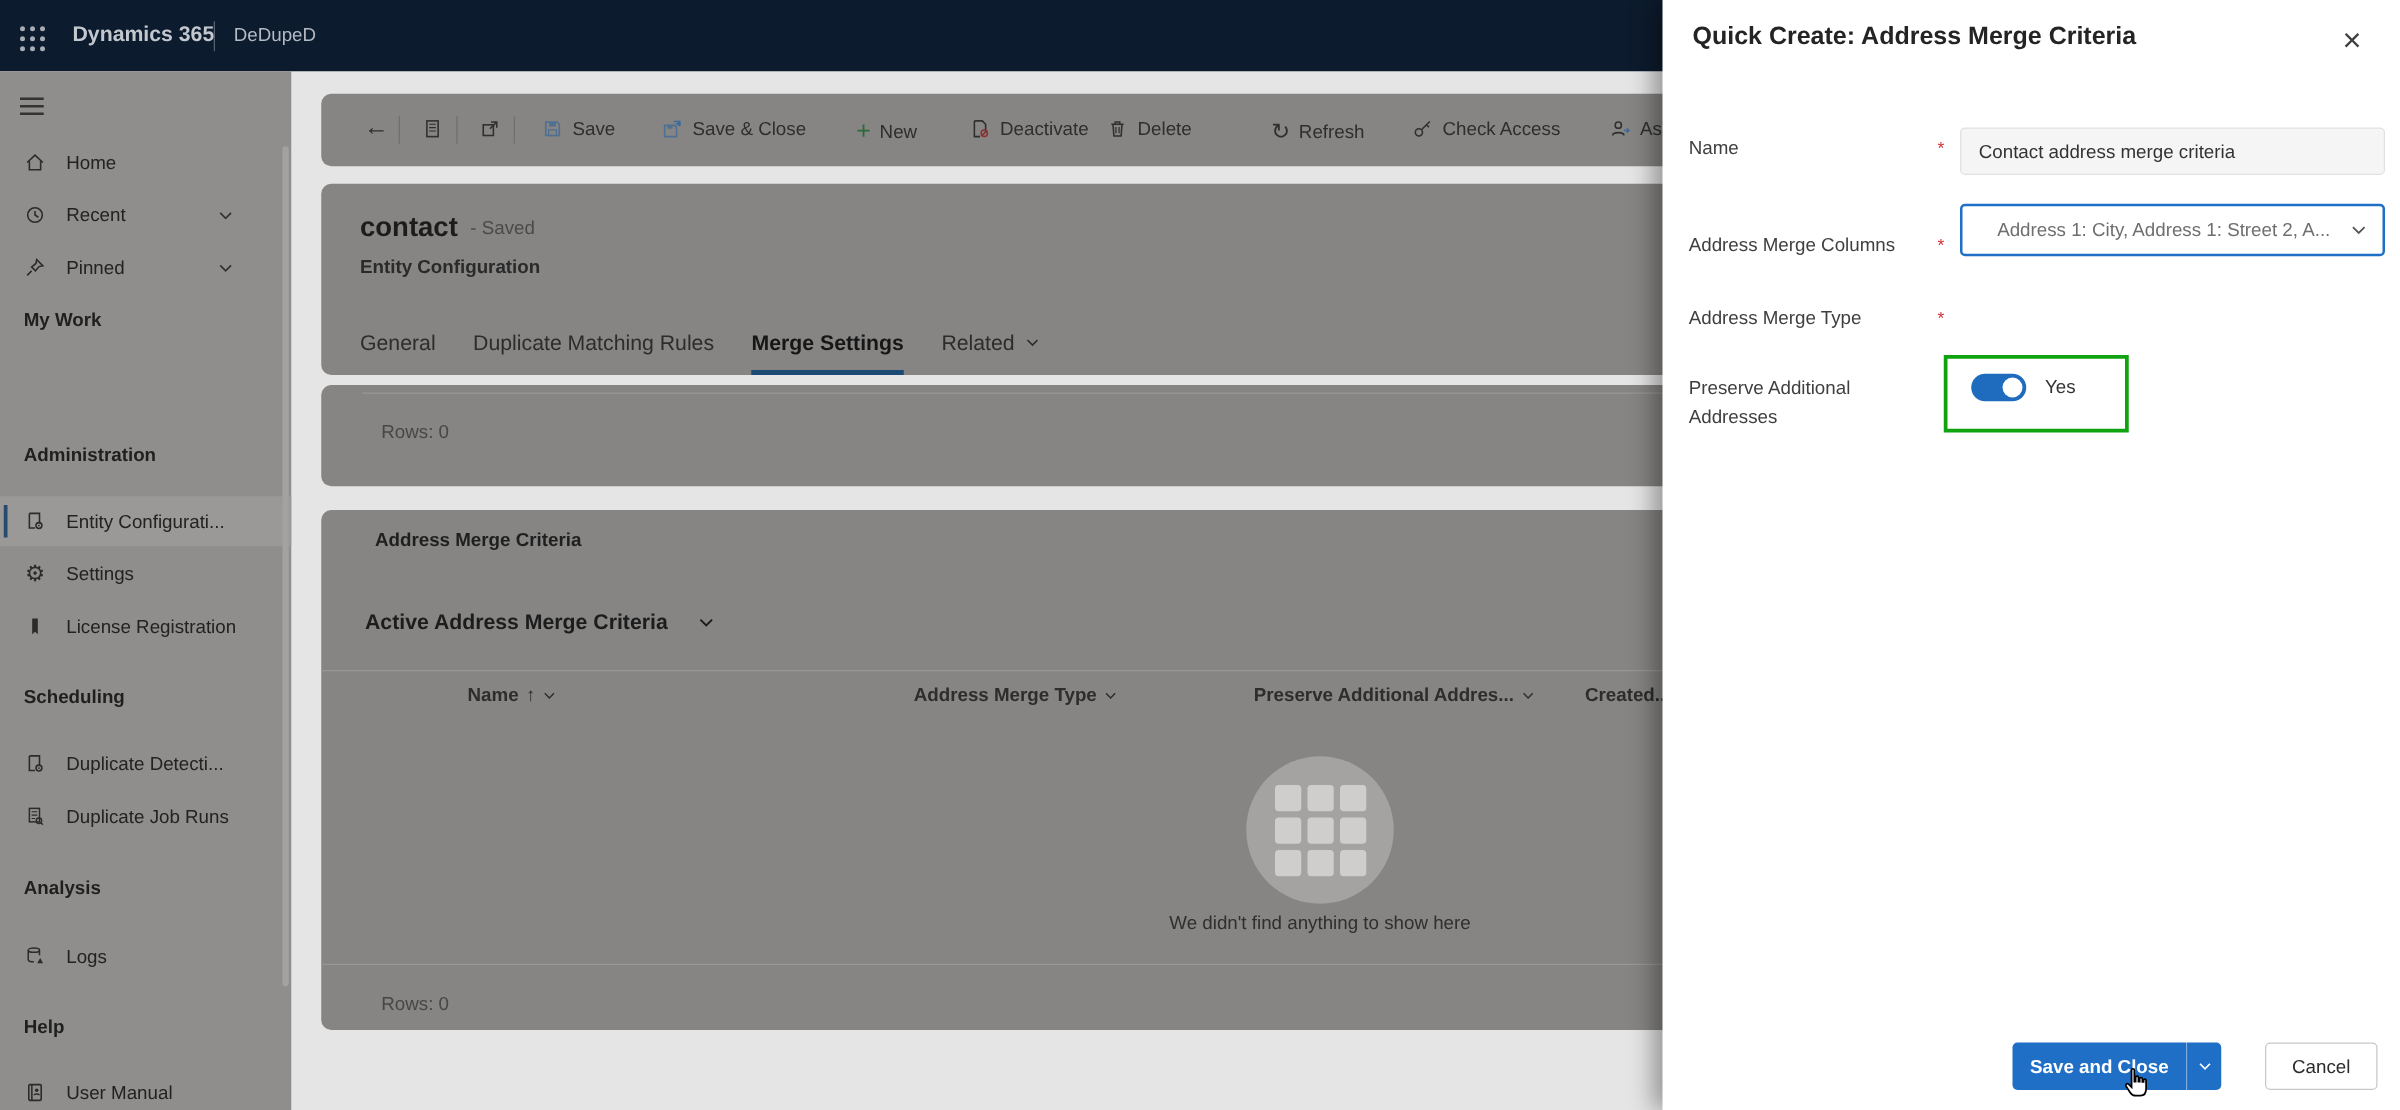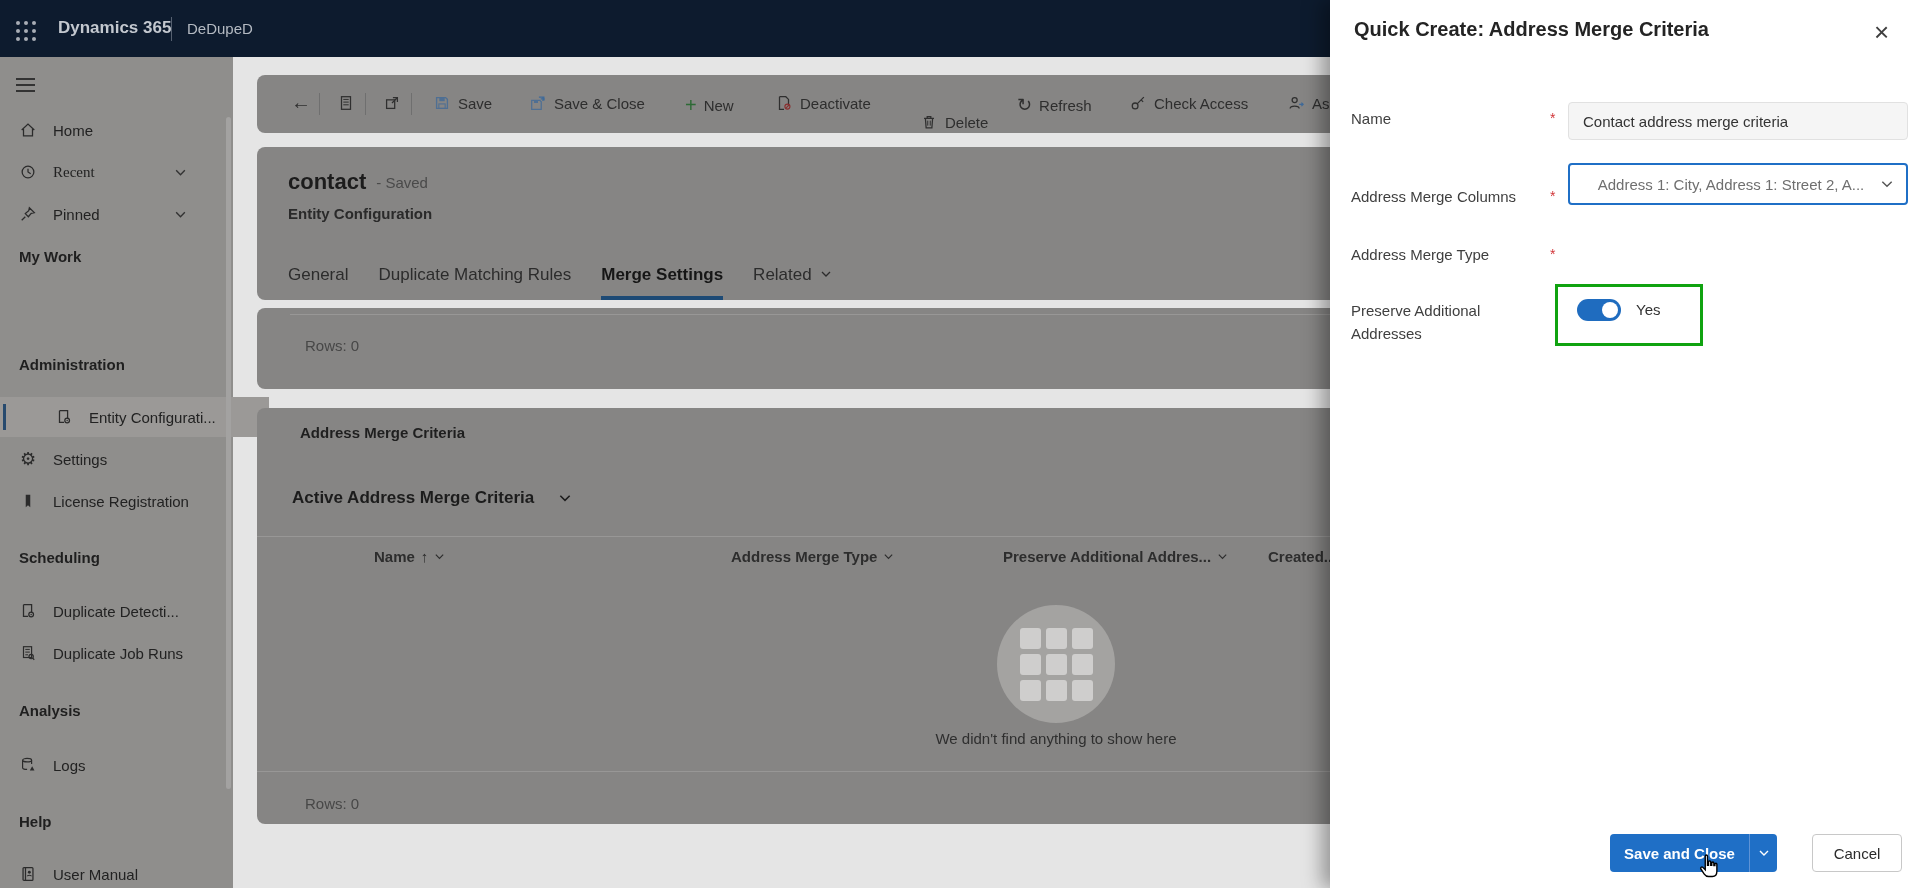--- a/index.html
+++ b/index.html
@@ -17,21 +17,21 @@
   .tb-app{color:#c3c8cf;font-size:17px;font-weight:bold;}
   .tb-env{color:#b4bac2;font-size:15px;}
   .tb-div{width:1px;height:24px;background:#556070;}
 
   
   .sidebar{left:0;top:57px;width:233px;height:831px;background:#8f8e8c;}
   .burger i{display:block;width:19px;height:2px;background:#333;margin:4px 0;}
   .nav-row{position:absolute;left:0;width:233px;height:40px;display:flex;align-items:center;
            color:#222;font-size:15px;text-align:right;}
   .nav-row .ic{width:18px;height:18px;margin:0 16px 0 19px;}
-  .nav-row.sel{background:#9b9997;padding-left:36px;}
+  .nav-row.sel{background:#9b9997;}
   .nav-row.sel .selbar{position:absolute;left:3px;top:7px;width:3px;height:26px;background:#274a6e;}
   .nav-hdr{position:absolute;left:19px;color:#1f1f1f;font-size:15px;font-weight:bold;}
   .nav-chev{position:absolute;right:28px;color:#333;}
   .sb-scroll{left:226px;top:117px;width:5px;height:672px;background:#a3a2a1;border-radius:3px;}
 
   
   .card{position:absolute;background:#868584;border-radius:8px;}
 
   
   .tbtn{position:absolute;top:19px;display:flex;align-items:center;gap:7px;
@@ -115,21 +115,21 @@
 
     <div class="nav-row" style="top:53px;">
       <span class="ic">
         <svg width="18" height="18" viewBox="0 0 20 20">
             <path d="M3 10 L10 3.5 L17 10 M5 8.8 V16.5 H15 V8.8" fill="none" stroke="#2b2b2b" stroke-width="1.4"></path>
           </svg>
         </span>
       <span>Home</span>
     </div>
 
-    <div class="nav-row" style="top:95px;font-family:Liberation Serif, serif;">
+    <div class="nav-row" style="top:95px;">
       <span class="ic">
         <svg width="18" height="18" viewBox="0 0 20 20">
             <circle cx="10" cy="10" r="6.5" fill="none" stroke="#2b2b2b" stroke-width="1.4"></circle>
             <path d="M10 6.5 V10 L13 12" fill="none" stroke="#2b2b2b" stroke-width="1.4"></path>
           </svg>
         </span>
       <span>Recent</span>
       <span class="nav-chev ic">
         <svg width="13" height="13" viewBox="0 0 12 12">
             <path d="M2 4l4 4 4-4" fill="none" stroke="#333" stroke-width="1.3"></path>
@@ -296,21 +296,21 @@
         <svg width="18" height="18" viewBox="0 0 20 20">
             <path d="M5 3h7l3 3v7" fill="none" stroke="#2f2f2f" stroke-width="1.4"></path>
             <path d="M5 3v14h5" fill="none" stroke="#2f2f2f" stroke-width="1.4"></path>
             <circle cx="13.8" cy="14" r="2.8" fill="none" stroke="#8a3030" stroke-width="1.3"></circle>
             <path d="M11.9 15.9l3.8-3.8" stroke="#8a3030" stroke-width="1.3"></path>
           </svg>
         </span>
       <span>Deactivate</span>
     </div>
 
-    <div class="tbtn" style="left:663px;margin-top:19px;">
+    <div class="tbtn" style="left:628px;">
       <span class="ic">
         <svg width="18" height="18" viewBox="0 0 20 20">
             <path d="M4.5 6h11M8 6V4h4v2" fill="none" stroke="#2f2f2f" stroke-width="1.4"></path>
             <path d="M6 6l.8 10.5h6.4L14 6" fill="none" stroke="#2f2f2f" stroke-width="1.4"></path>
             <path d="M8.6 8.5v5.5M11.4 8.5v5.5" stroke="#2f2f2f" stroke-width="1.1"></path>
           </svg>
         </span>
       <span>Delete</span>
     </div>
 

